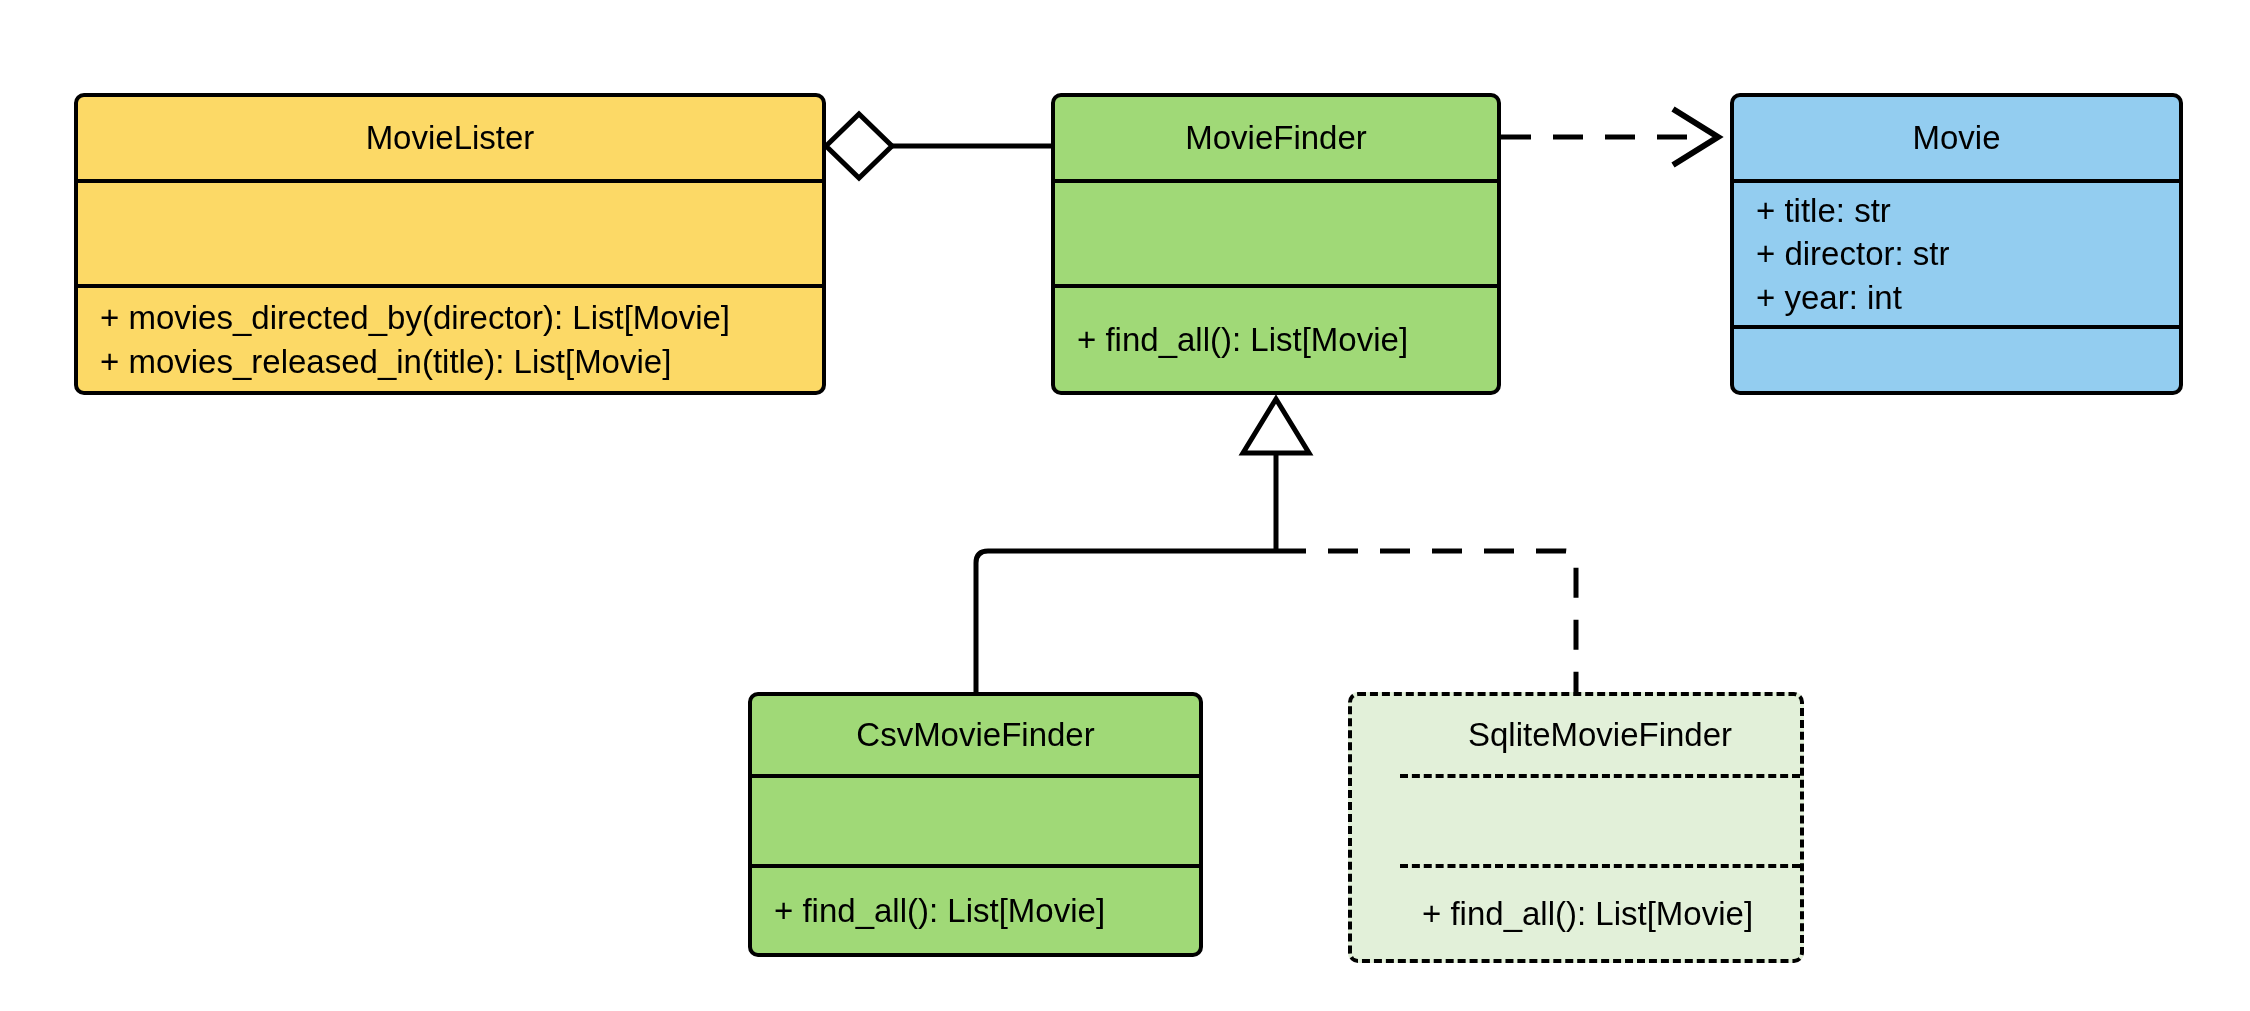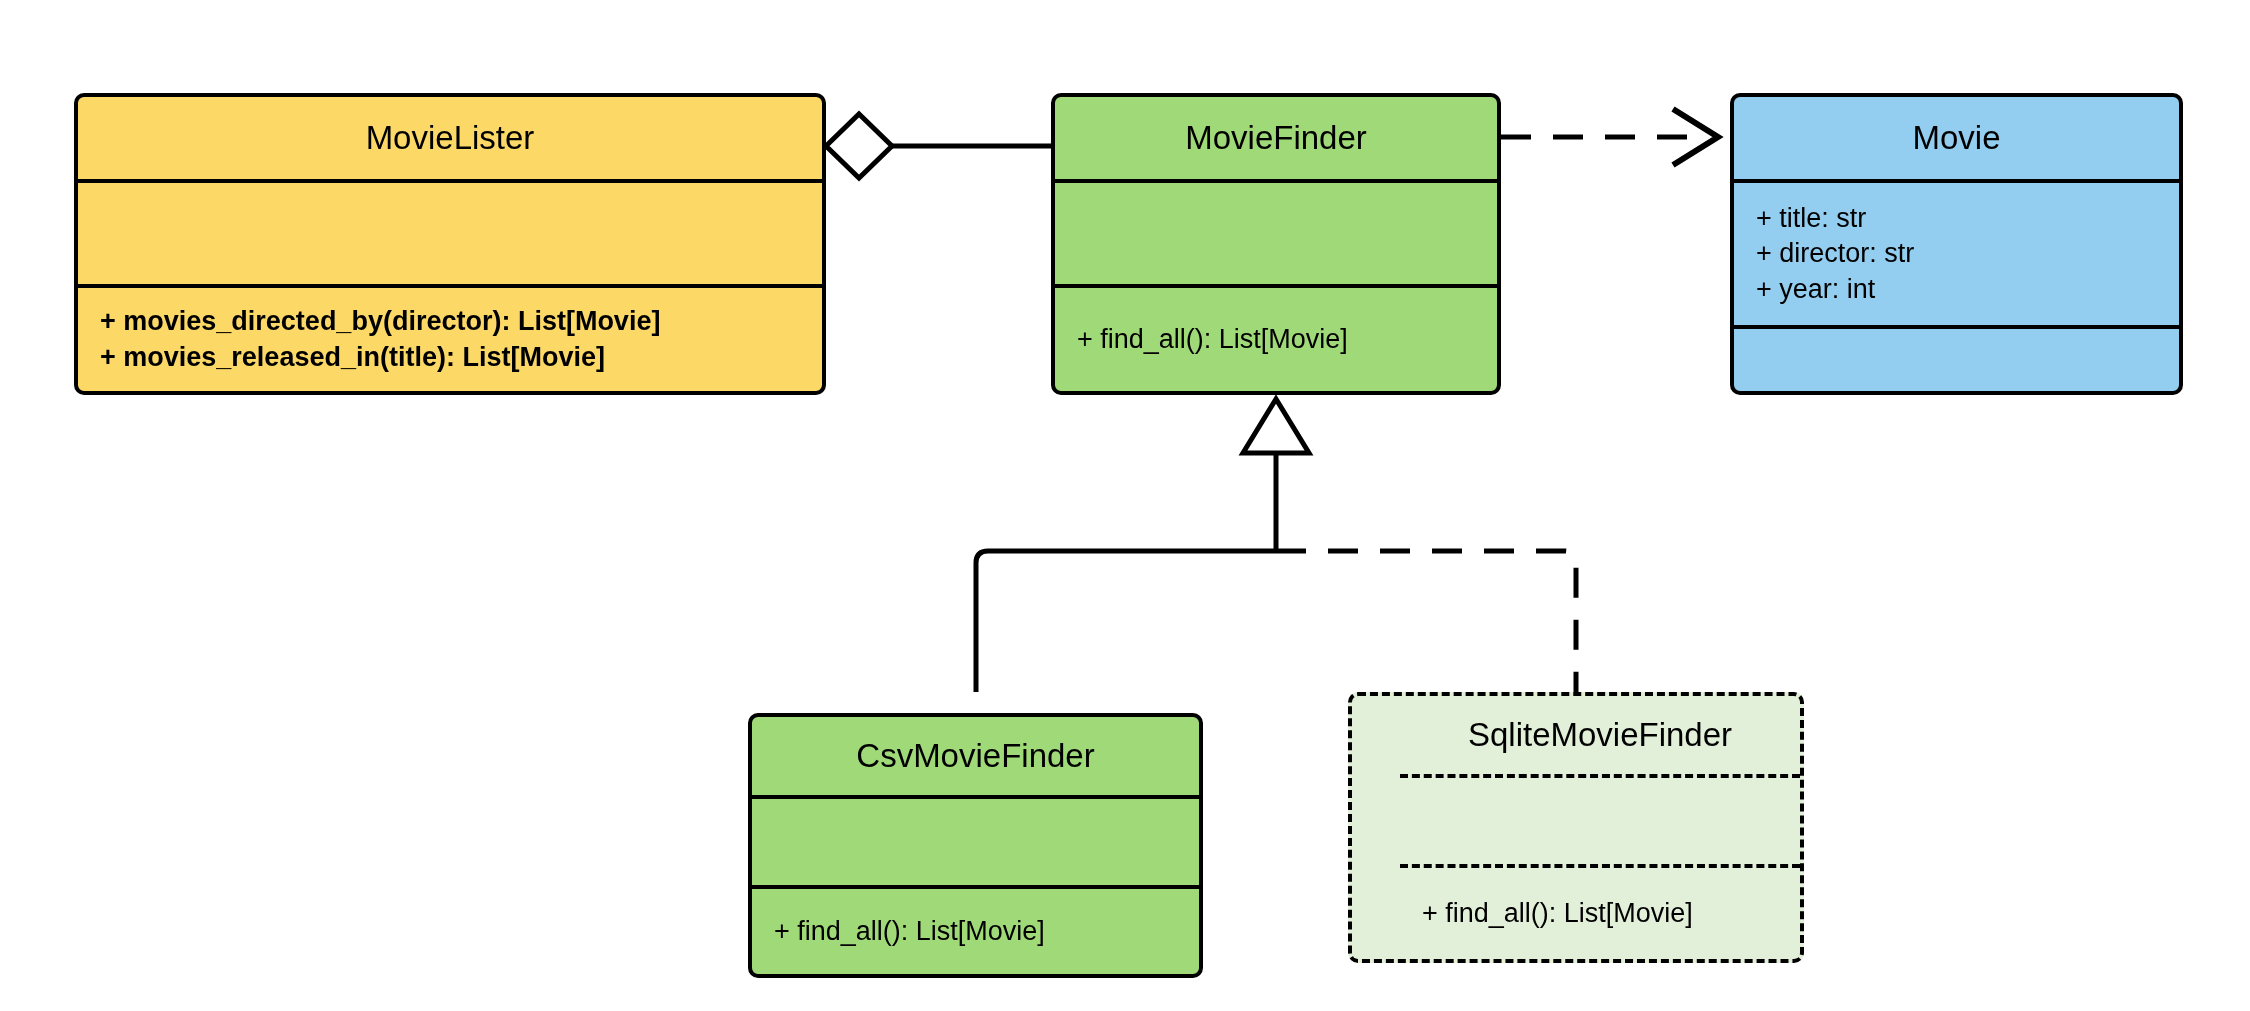--- a/index.html
+++ b/index.html
@@ -63,21 +63,21 @@
   .divider-dashed {
     border-top: 4px dashed #000000;
   }
   .class-title {
     font-size: 33px;
     color: #000000;
     line-height: 1.1;
     white-space: nowrap;
   }
   .member-line {
-    font-size: 27px;
+    font-size: 33px;
     color: #000000;
     line-height: 1.32;
     white-space: nowrap;
   }
   .empty-compartment {
     min-height: 10px;
   }
 </style>
 </head>
 <body>
@@ -108,21 +108,21 @@
     <g>
       <path d="M 1276 530 L 1564 530 Q 1576 530 1576 542 L 1576 671" fill="none" stroke="#000000" stroke-width="5" stroke-dasharray="30,22" stroke-linecap="butt" stroke-linejoin="round"></path>
     </g>
   </svg>
 
   <div class="uml-class" id="box-movie-lister" style="left:74px; top:72px; width:752px; height:302px; background:#FCD966;">
     <div class="compartment name-row" style="height:82px;">
       <span class="class-title">MovieLister</span>
     </div>
     <div class="compartment divider-solid empty-compartment" style="height:105px;"></div>
-    <div class="compartment members divider-solid" style="flex:1;font-weight:bold;">
+    <div class="compartment members divider-solid" style="flex:1;">
       <div class="member-line">+ movies_directed_by(director): List[Movie]</div>
       <div class="member-line">+ movies_released_in(title): List[Movie]</div>
     </div>
   </div>
 
   <div class="uml-class" id="box-movie-finder" style="left:1051px; top:72px; width:450px; height:302px; background:#A0D977;">
     <div class="compartment name-row" style="height:82px;">
       <span class="class-title">MovieFinder</span>
     </div>
     <div class="compartment divider-solid empty-compartment" style="height:105px;"></div>
@@ -136,21 +136,21 @@
       <span class="class-title">Movie</span>
     </div>
     <div class="compartment members divider-solid" style="height:146px;">
       <div class="member-line">+ title: str</div>
       <div class="member-line">+ director: str</div>
       <div class="member-line">+ year: int</div>
     </div>
     <div class="compartment divider-solid empty-compartment" style="flex:1;"></div>
   </div>
 
-  <div class="uml-class" id="box-csv-movie-finder" style="left:748px; top:692px; width:455px; height:265px; background:#A0D977;">
+  <div class="uml-class" id="box-csv-movie-finder" style="left:748px; top:671px; width:455px; height:265px; background:#A0D977;">
     <div class="compartment name-row" style="height:78px;">
       <span class="class-title">CsvMovieFinder</span>
     </div>
     <div class="compartment divider-solid empty-compartment" style="height:90px;"></div>
     <div class="compartment members divider-solid" style="flex:1;">
       <div class="member-line">+ find_all(): List[Movie]</div>
     </div>
   </div>
 
   <div class="uml-class dashed" id="box-sqlite-movie-finder" style="left:1348px; top:671px; width:456px; height:271px; background:#E2F0D9;padding-left:48px;">

